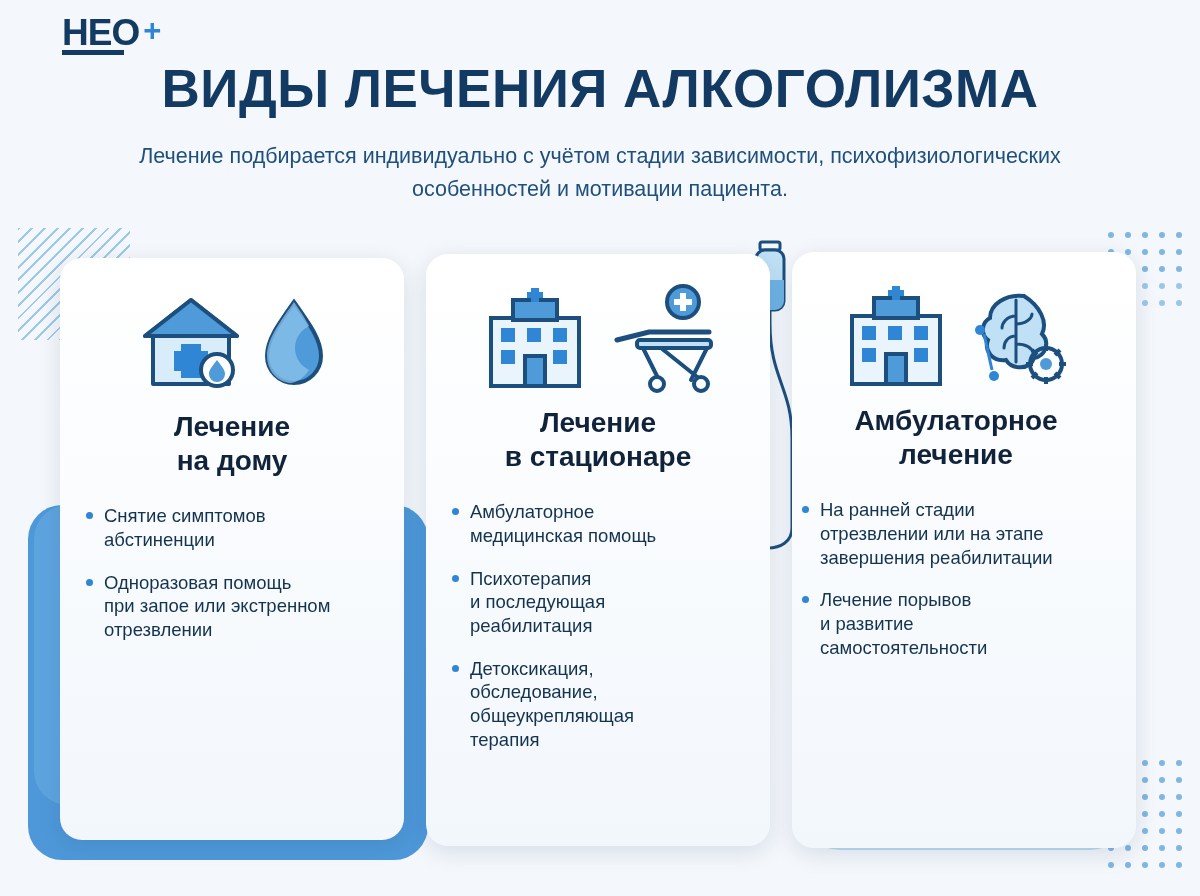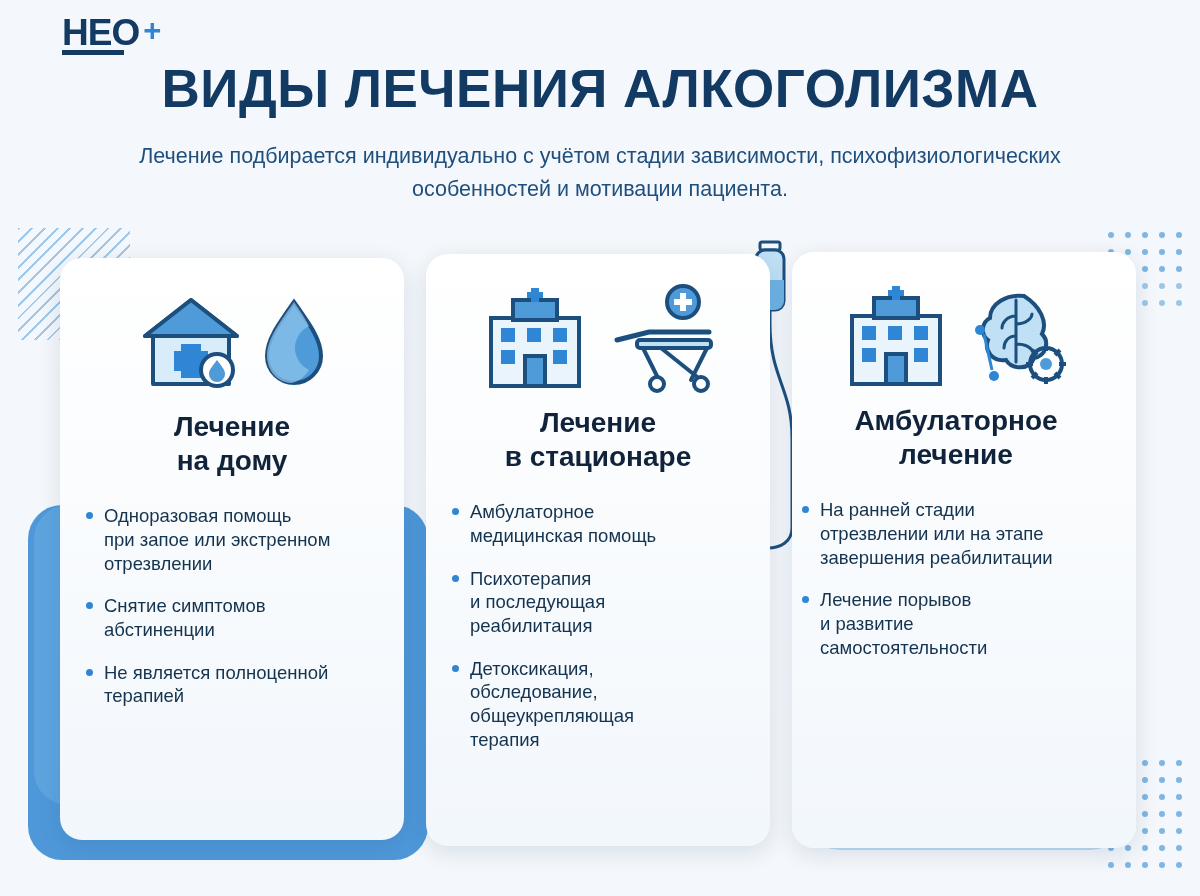--- a/index.html
+++ b/index.html
@@ -292,27 +292,25 @@
           <path d="M80 68 c6 8 8 10 8 14 a8 8 0 0 1 -16 0 c0 -4 2 -6 8 -14 z" fill="#4f9bd9"></path>
         </svg>
         <svg width="66" height="96" viewBox="0 0 66 96">
           <path d="M33 6 C50 30, 60 44, 60 60 A27 27 0 0 1 6 60 C6 44, 16 30, 33 6 Z" fill="#4f9bd9" stroke="#1d4f7e" stroke-width="4"></path>
           <path d="M33 6 C40 16, 45 24, 48 30 C40 34, 34 42, 34 52 C34 62, 40 70, 48 74 C43 82, 36 86, 30 87 C14 86, 6 72, 6 60 C6 44, 16 30, 33 6 Z" fill="#8cc3ea" opacity=".75"></path>
         </svg>
       </div>
       <h2>Лечение
 на дому</h2>
       <ul class="bullets">
+        <li>Снятие симптомов
+абстиненции</li>
         <li>Одноразовая помощь
 при запое или экстренном
 отрезвлении</li>
-        <li>Снятие симптомов
-абстиненции</li>
-        <li>Не является полноценной
-терапией</li>
       </ul>
     </div>
 
     <div class="card c2">
       <div class="icons">
         <svg width="116" height="112" viewBox="0 0 116 112">
           <rect x="14" y="34" width="88" height="68" fill="#eaf4fc" stroke="#1d4f7e" stroke-width="4"></rect>
           <rect x="36" y="16" width="44" height="20" fill="#4f9bd9" stroke="#1d4f7e" stroke-width="4"></rect>
           <rect x="54" y="4" width="8" height="14" fill="#2f86d4"></rect>
           <rect x="50" y="8" width="16" height="6" fill="#2f86d4"></rect>

